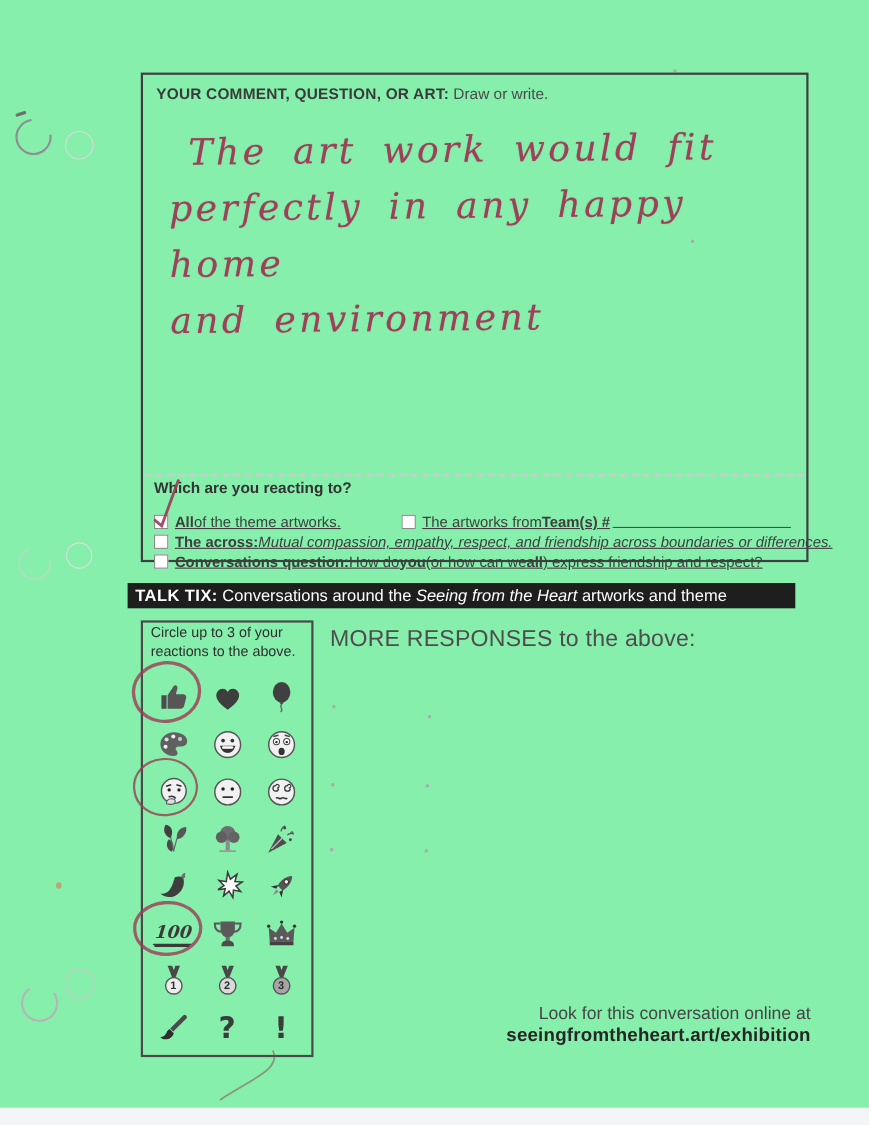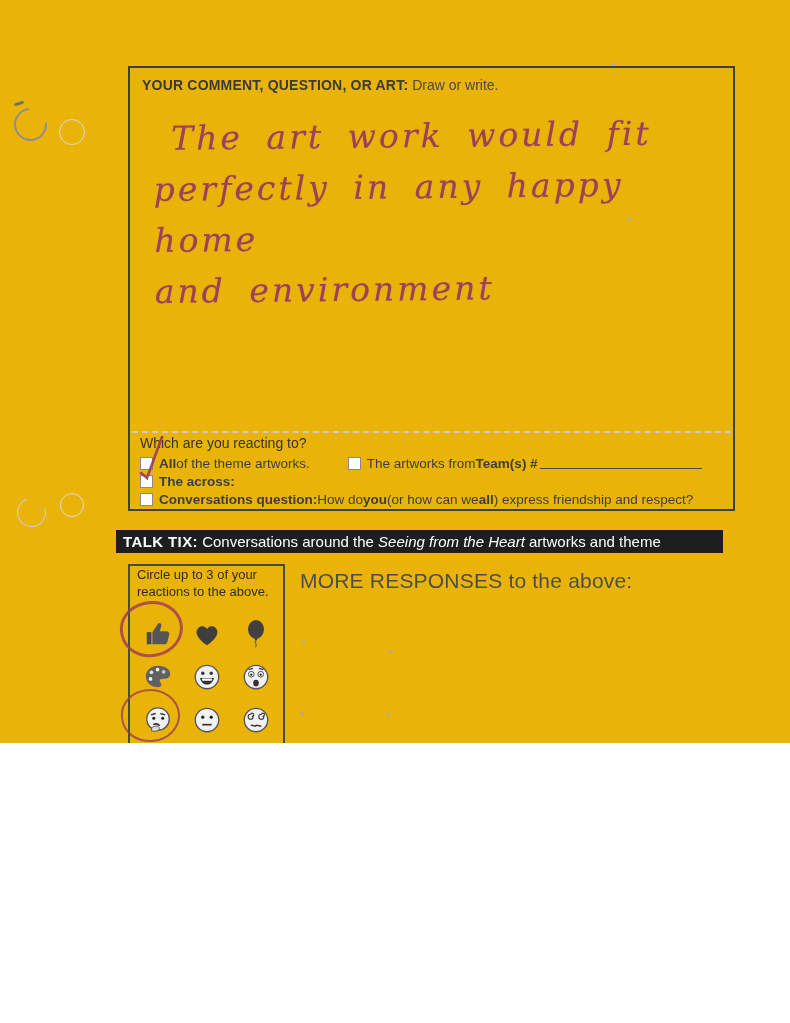--- a/index.html
+++ b/index.html
@@ -1,16 +1,16 @@
 <!DOCTYPE html>
 <html><head>
 <meta charset="utf-8">
 <style>
   html,body{margin:0;padding:0;background:#ffffff;}
-  .page{position:relative;width:790px;height:743px;background:#eab308;overflow:hidden;
+  .page{position:relative;width:790px;height:1023px;background:#86efac;overflow:hidden;
         font-family:"Liberation Sans",sans-serif;color:#3d3d3d;}
 
   
   .arc,.punch{position:absolute;border-radius:50%;box-sizing:border-box;}
   .arc-tl{left:14px;top:108px;width:33px;height:33px;border:2.2px solid #8e8e8e;border-top-color:transparent;transform:rotate(38deg);}
   .tick-tl{position:absolute;left:14px;top:102px;width:10px;height:3px;background:#6f6f6f;transform:rotate(-18deg);border-radius:2px;}
   .punch-1{left:59px;top:119px;width:26px;height:26px;border:1.5px solid #d9d9d9;}
   .punch-2{left:60px;top:493px;width:24px;height:24px;border:1.5px solid #dcdcdc;}
   .arc-ml{left:17px;top:498px;width:29px;height:29px;border:1.8px solid #cfcfcf;border-top-color:transparent;transform:rotate(25deg);}
   .tan-dot{position:absolute;left:51px;top:802px;width:5px;height:6px;background:#c49a66;border-radius:50%;opacity:.85;}
@@ -26,25 +26,25 @@
   .box-header b{color:#3a3a3a;letter-spacing:.2px;}
   .handwriting{position:absolute;left:24px;top:42px;width:560px;
                font-family:"DejaVu Serif",serif;font-style:italic;
                font-size:33px;line-height:51px;color:#9d4059;
                letter-spacing:3px;word-spacing:10px;transform:rotate(-.6deg);
                text-shadow:0 0 1px rgba(157,64,89,.45);}
   .hw1{margin-left:18px;}
   .divider{position:absolute;left:2px;right:2px;top:363px;border-top:2px dashed #cbcbcb;}
 
   .which{position:absolute;left:10px;top:367px;font-size:13.5px;color:#3e3e3e;}
-  .which-q{font-weight:normal;font-size:14px;color:#333;margin-bottom:3px;}
-  .opt-row{display:flex;align-items:center;height:18px;white-space:nowrap;}
+  .which-q{font-weight:bold;font-size:14px;color:#333;margin-bottom:14px;}
+  .opt-row{display:flex;align-items:center;height:18px;white-space:nowrap;text-decoration:underline;}
   .cb{width:13px;height:13px;border:1.5px solid #8a8a8a;box-sizing:border-box;
       background:#fff;margin-right:6px;flex:none;}
-  .grp2{margin-left:38px;display:flex;align-items:center;justify-content:center;}
+  .grp2{margin-left:55px;display:flex;align-items:center;justify-content:center;}
   .blank{display:inline-block;width:162px;border-bottom:1.5px solid #4d4d4d;height:11px;margin-left:2px;}
   .checkmark{position:absolute;left:6px;top:366px;z-index:3;}
 
   
   .talkbar{position:absolute;left:116px;top:530px;width:607px;height:23px;background:#1e1e1e;
            color:#fff;font-size:15px;line-height:23px;padding-left:7px;box-sizing:border-box;white-space:nowrap;}
   .talkbar b{letter-spacing:.4px;}
 
   
   .emoji-box{position:absolute;left:128px;top:564px;width:157px;height:397px;
@@ -119,20 +119,21 @@
         <span class="grp2">
           <span class="cb"></span>
           <span>The artworks from </span>
             <b>Team(s) #</b>
             <span class="blank"></span>
         </span>
       </div>
       <div class="opt-row">
         <span class="cb"></span>
         <b>The across: </b>
+          <i>Mutual compassion, empathy, respect, and friendship across boundaries or differences.</i>
       </div>
       <div class="opt-row">
         <span class="cb"></span>
         <b>Conversations question: </b>
           <span>How do </span>
           <b>you</b>
           <span> (or how can we </span>
           <b>all</b>
           <span>) express friendship and respect?</span>
       </div>
@@ -334,17 +335,21 @@
           <span class="glyph">?</span>
         </div>
         <div class="emoji-cell">
           <span class="glyph">!</span>
         </div>
       </div>
   </div>
 
   <div class="more-label">MORE RESPONSES to the above:</div>
 
+  <div class="footer">
+    <div class="footer-line1">Look for this conversation online at</div>
+    <div class="footer-url">seeingfromtheheart.art/exhibition</div>
+  </div>
 
   <svg class="stray-line" width="70" height="52" viewBox="0 0 70 52">
     <path d="M56 3C64 20 38 28 8 48" stroke="rgba(150,55,80,.5)" stroke-width="1.6" fill="none"></path>
   </svg>
 </div>
 
 </body></html>

